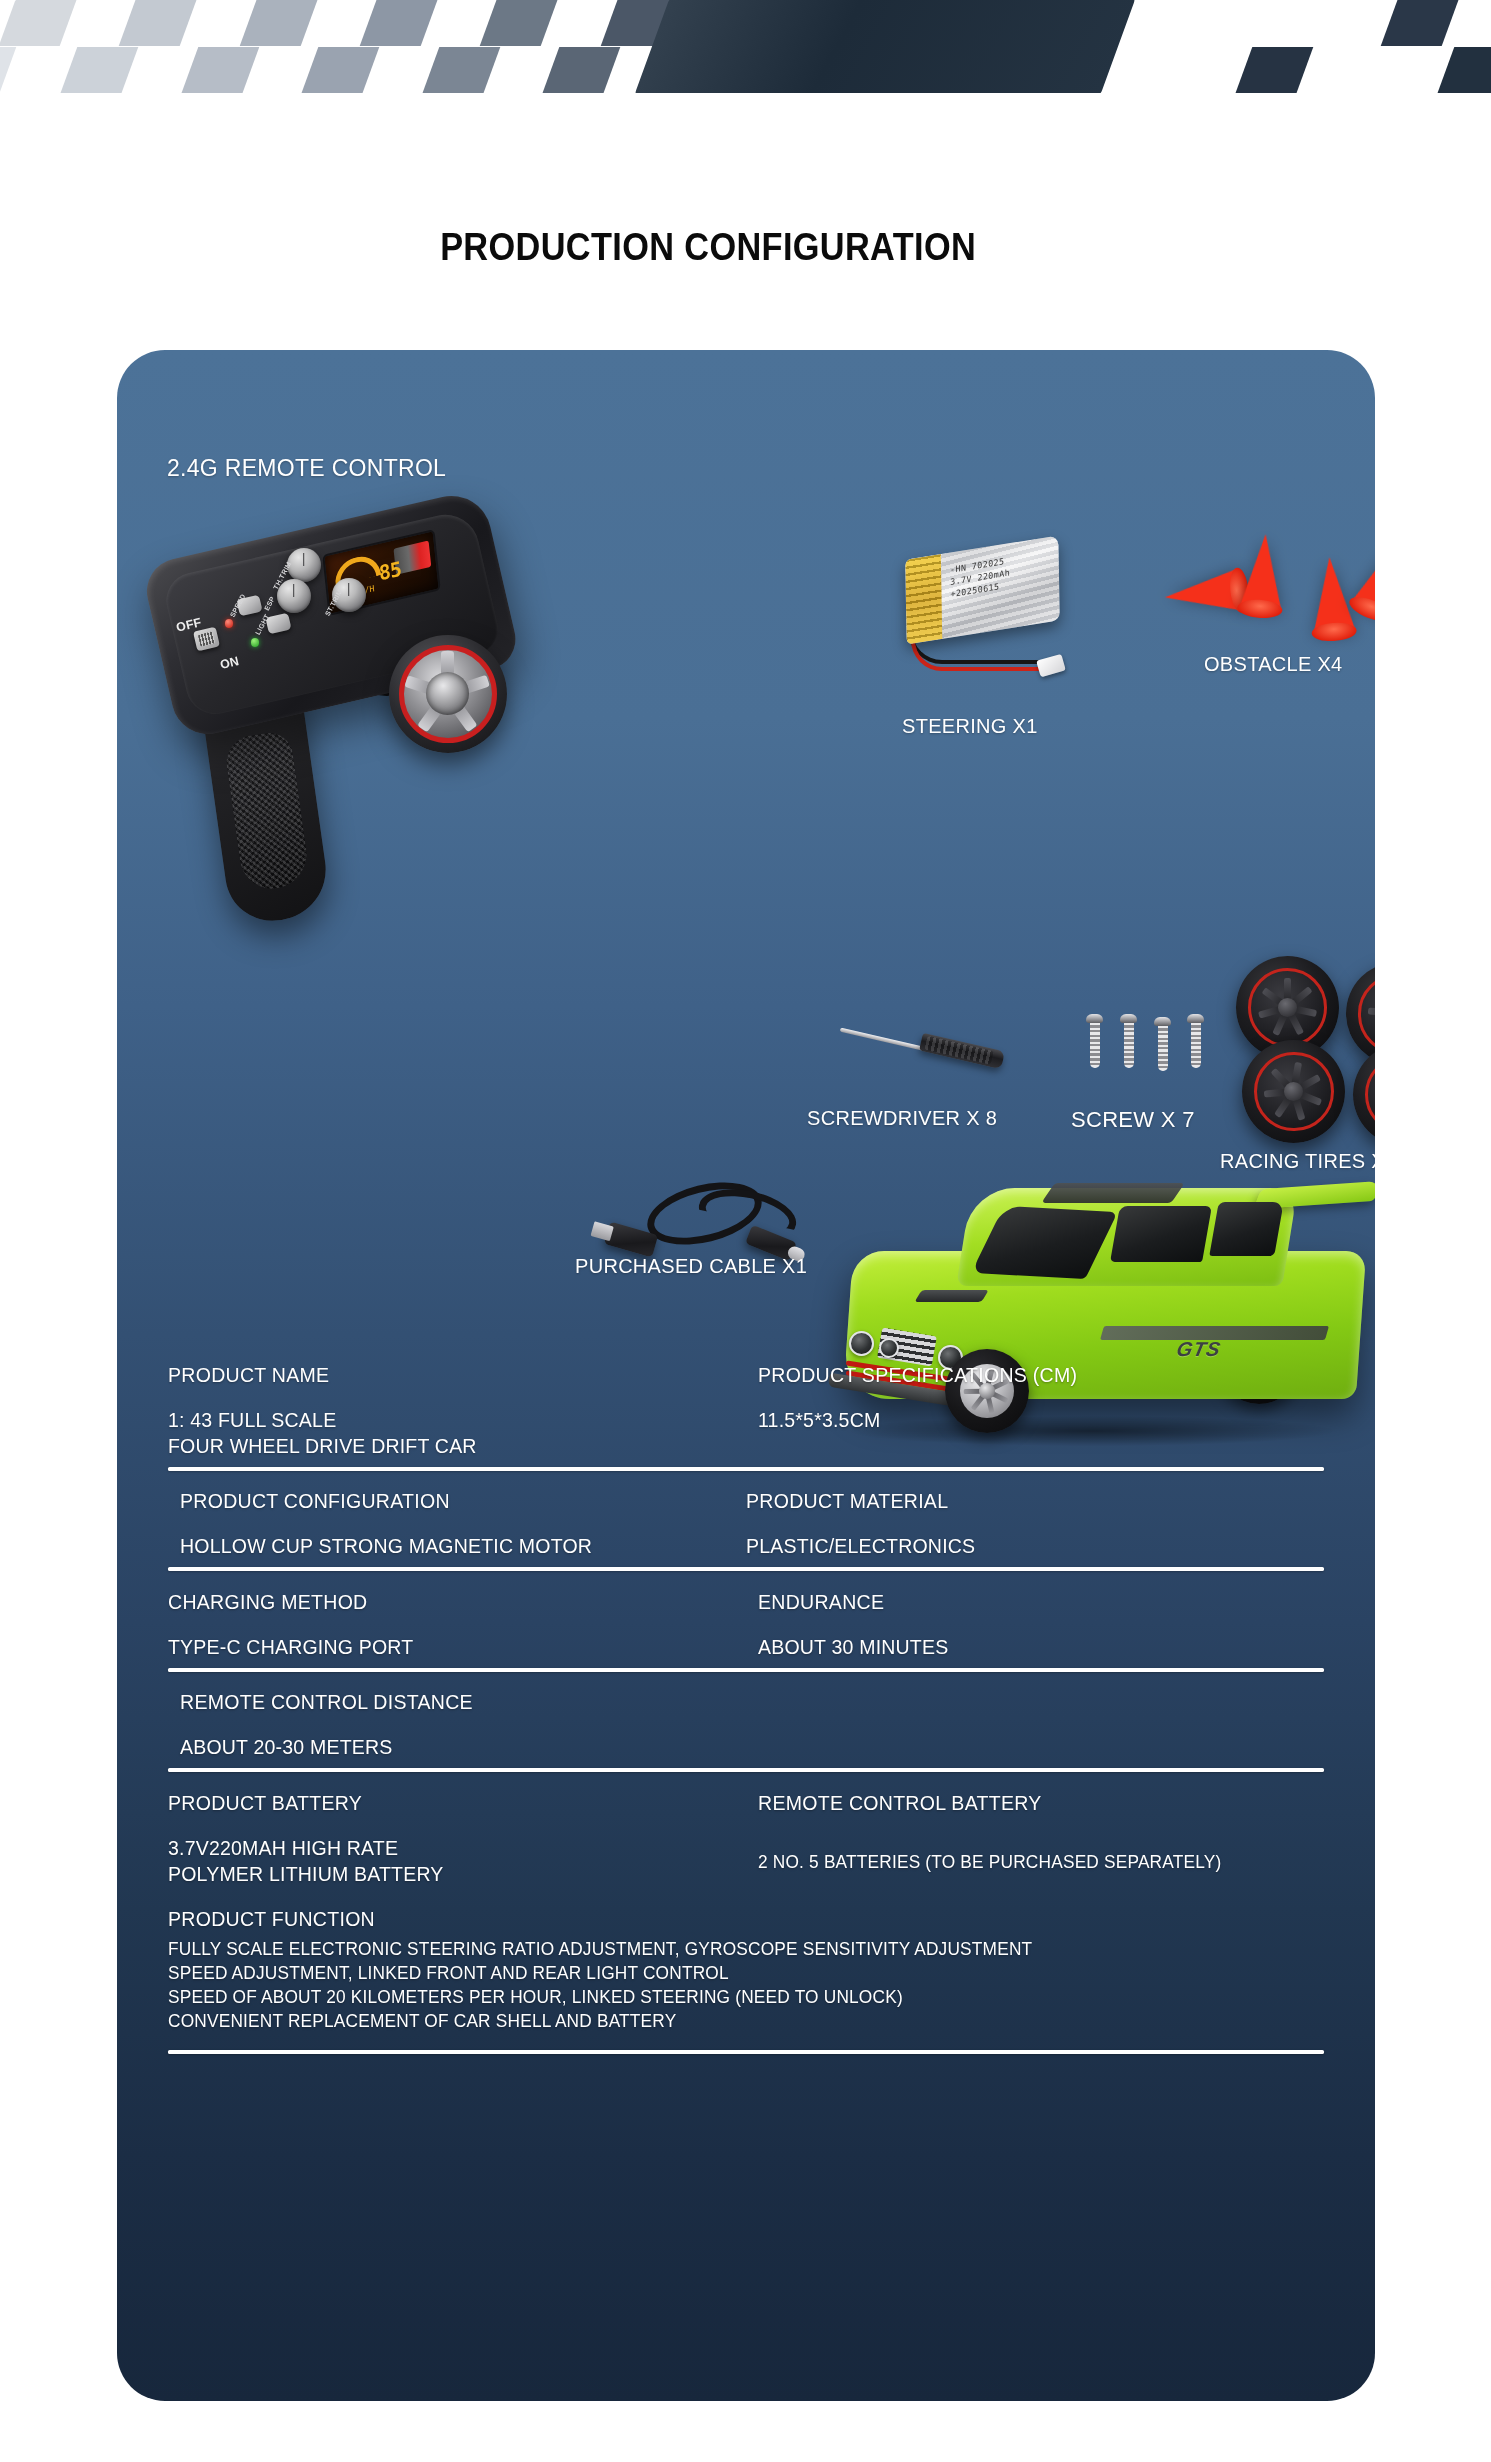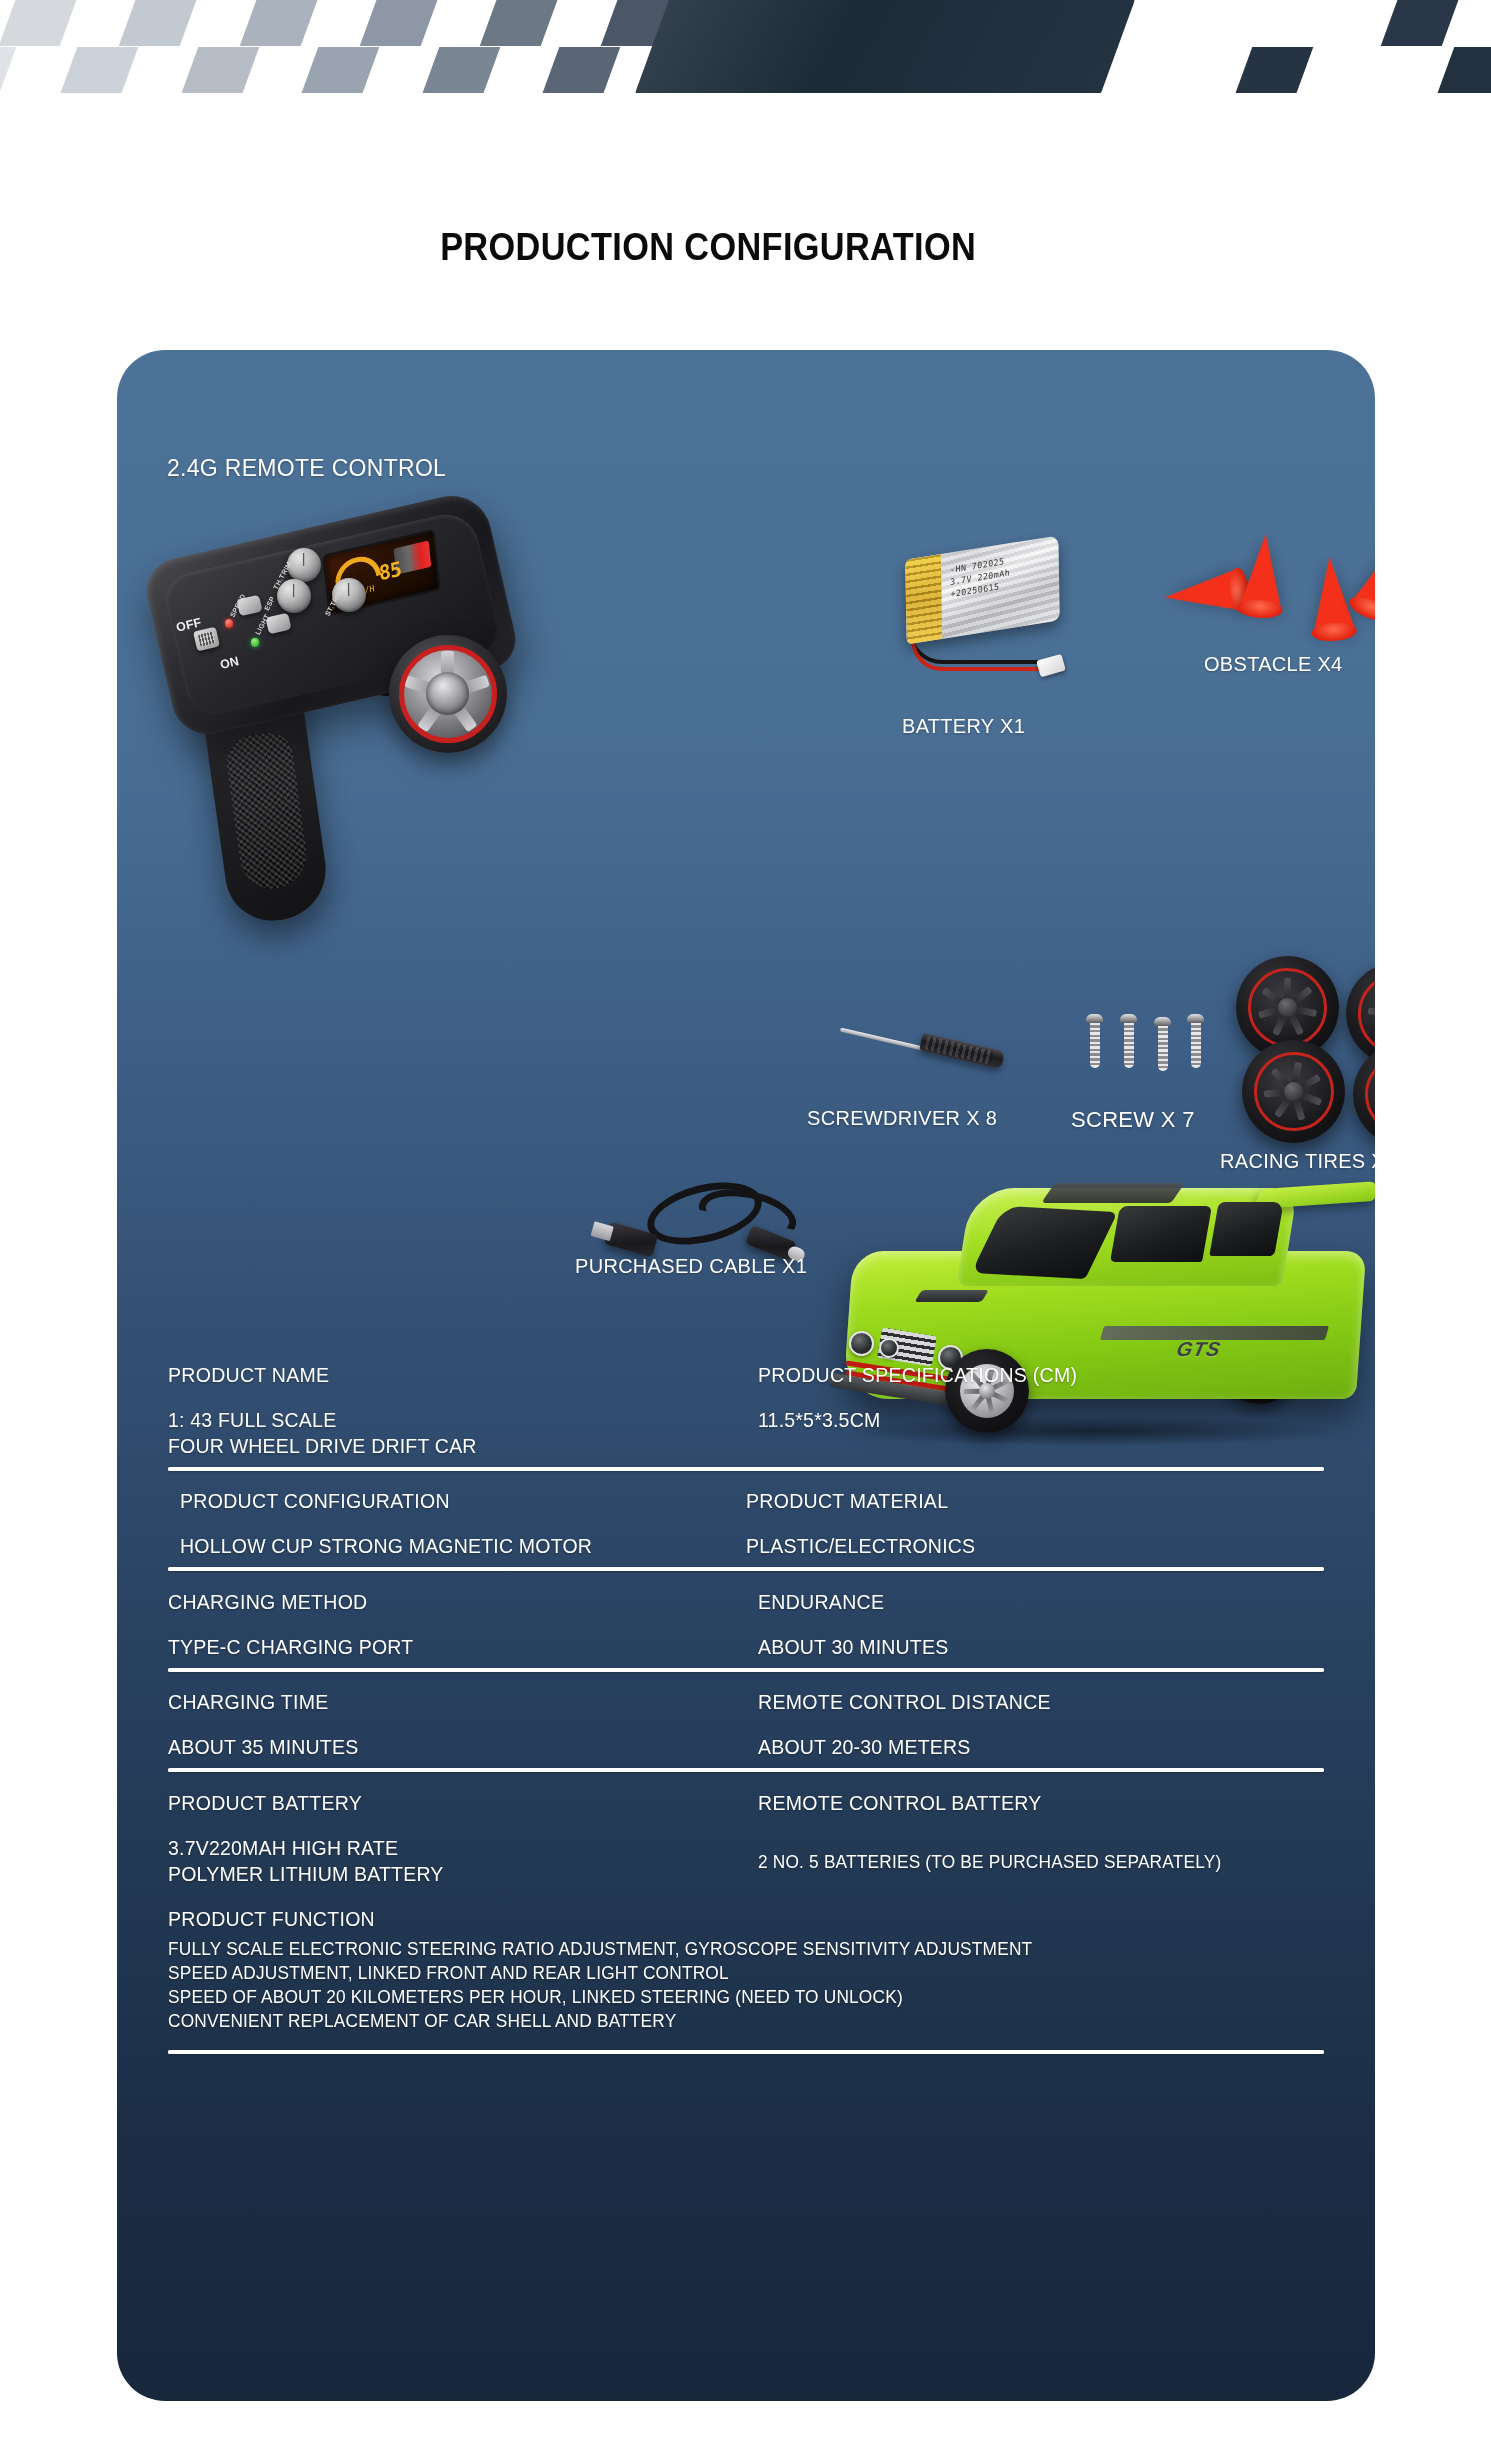--- a/index.html
+++ b/index.html
@@ -621,21 +621,21 @@
       <div class="bat-wire-r"></div>
       <div class="bat-conn"></div>
       <div class="bat-cell">
         <div class="shine"></div>
         <div class="bat-tape"></div>
         <div class="bat-print" style="white-space:pre-line;">-HN 702025
 3.7V 220mAh
 +20250615</div>
       </div>
     </div>
-    <div class="lbl lbl-battery">BATTERY X1</div>
+    <div class="lbl lbl-battery">STEERING X1</div>
 
     <div class="cones">
       <div class="cone c1">
           <div class="cn-body"></div>
           <div class="cn-base"></div>
         </div>
       <div class="cone c2">
           <div class="cn-body"></div>
           <div class="cn-base"></div>
         </div>
@@ -807,25 +807,20 @@
           <div class="s-key">ENDURANCE</div>
           <div class="gap-a"></div>
           <div class="s-val">ABOUT 30 MINUTES</div>
         </div>
       </div>
       <div class="divider"></div>
     </div>
 
     <div class="srow">
       <div class="scols">
-        <div class="scol">
-          <div class="s-key">CHARGING TIME</div>
-          <div class="gap-a"></div>
-          <div class="s-val">ABOUT 35 MINUTES</div>
-        </div>
         <div class="scol right">
           <div class="s-key">REMOTE CONTROL DISTANCE</div>
           <div class="gap-a"></div>
           <div class="s-val">ABOUT 20-30 METERS</div>
         </div>
       </div>
       <div class="divider"></div>
     </div>
 
     <div class="srow">

